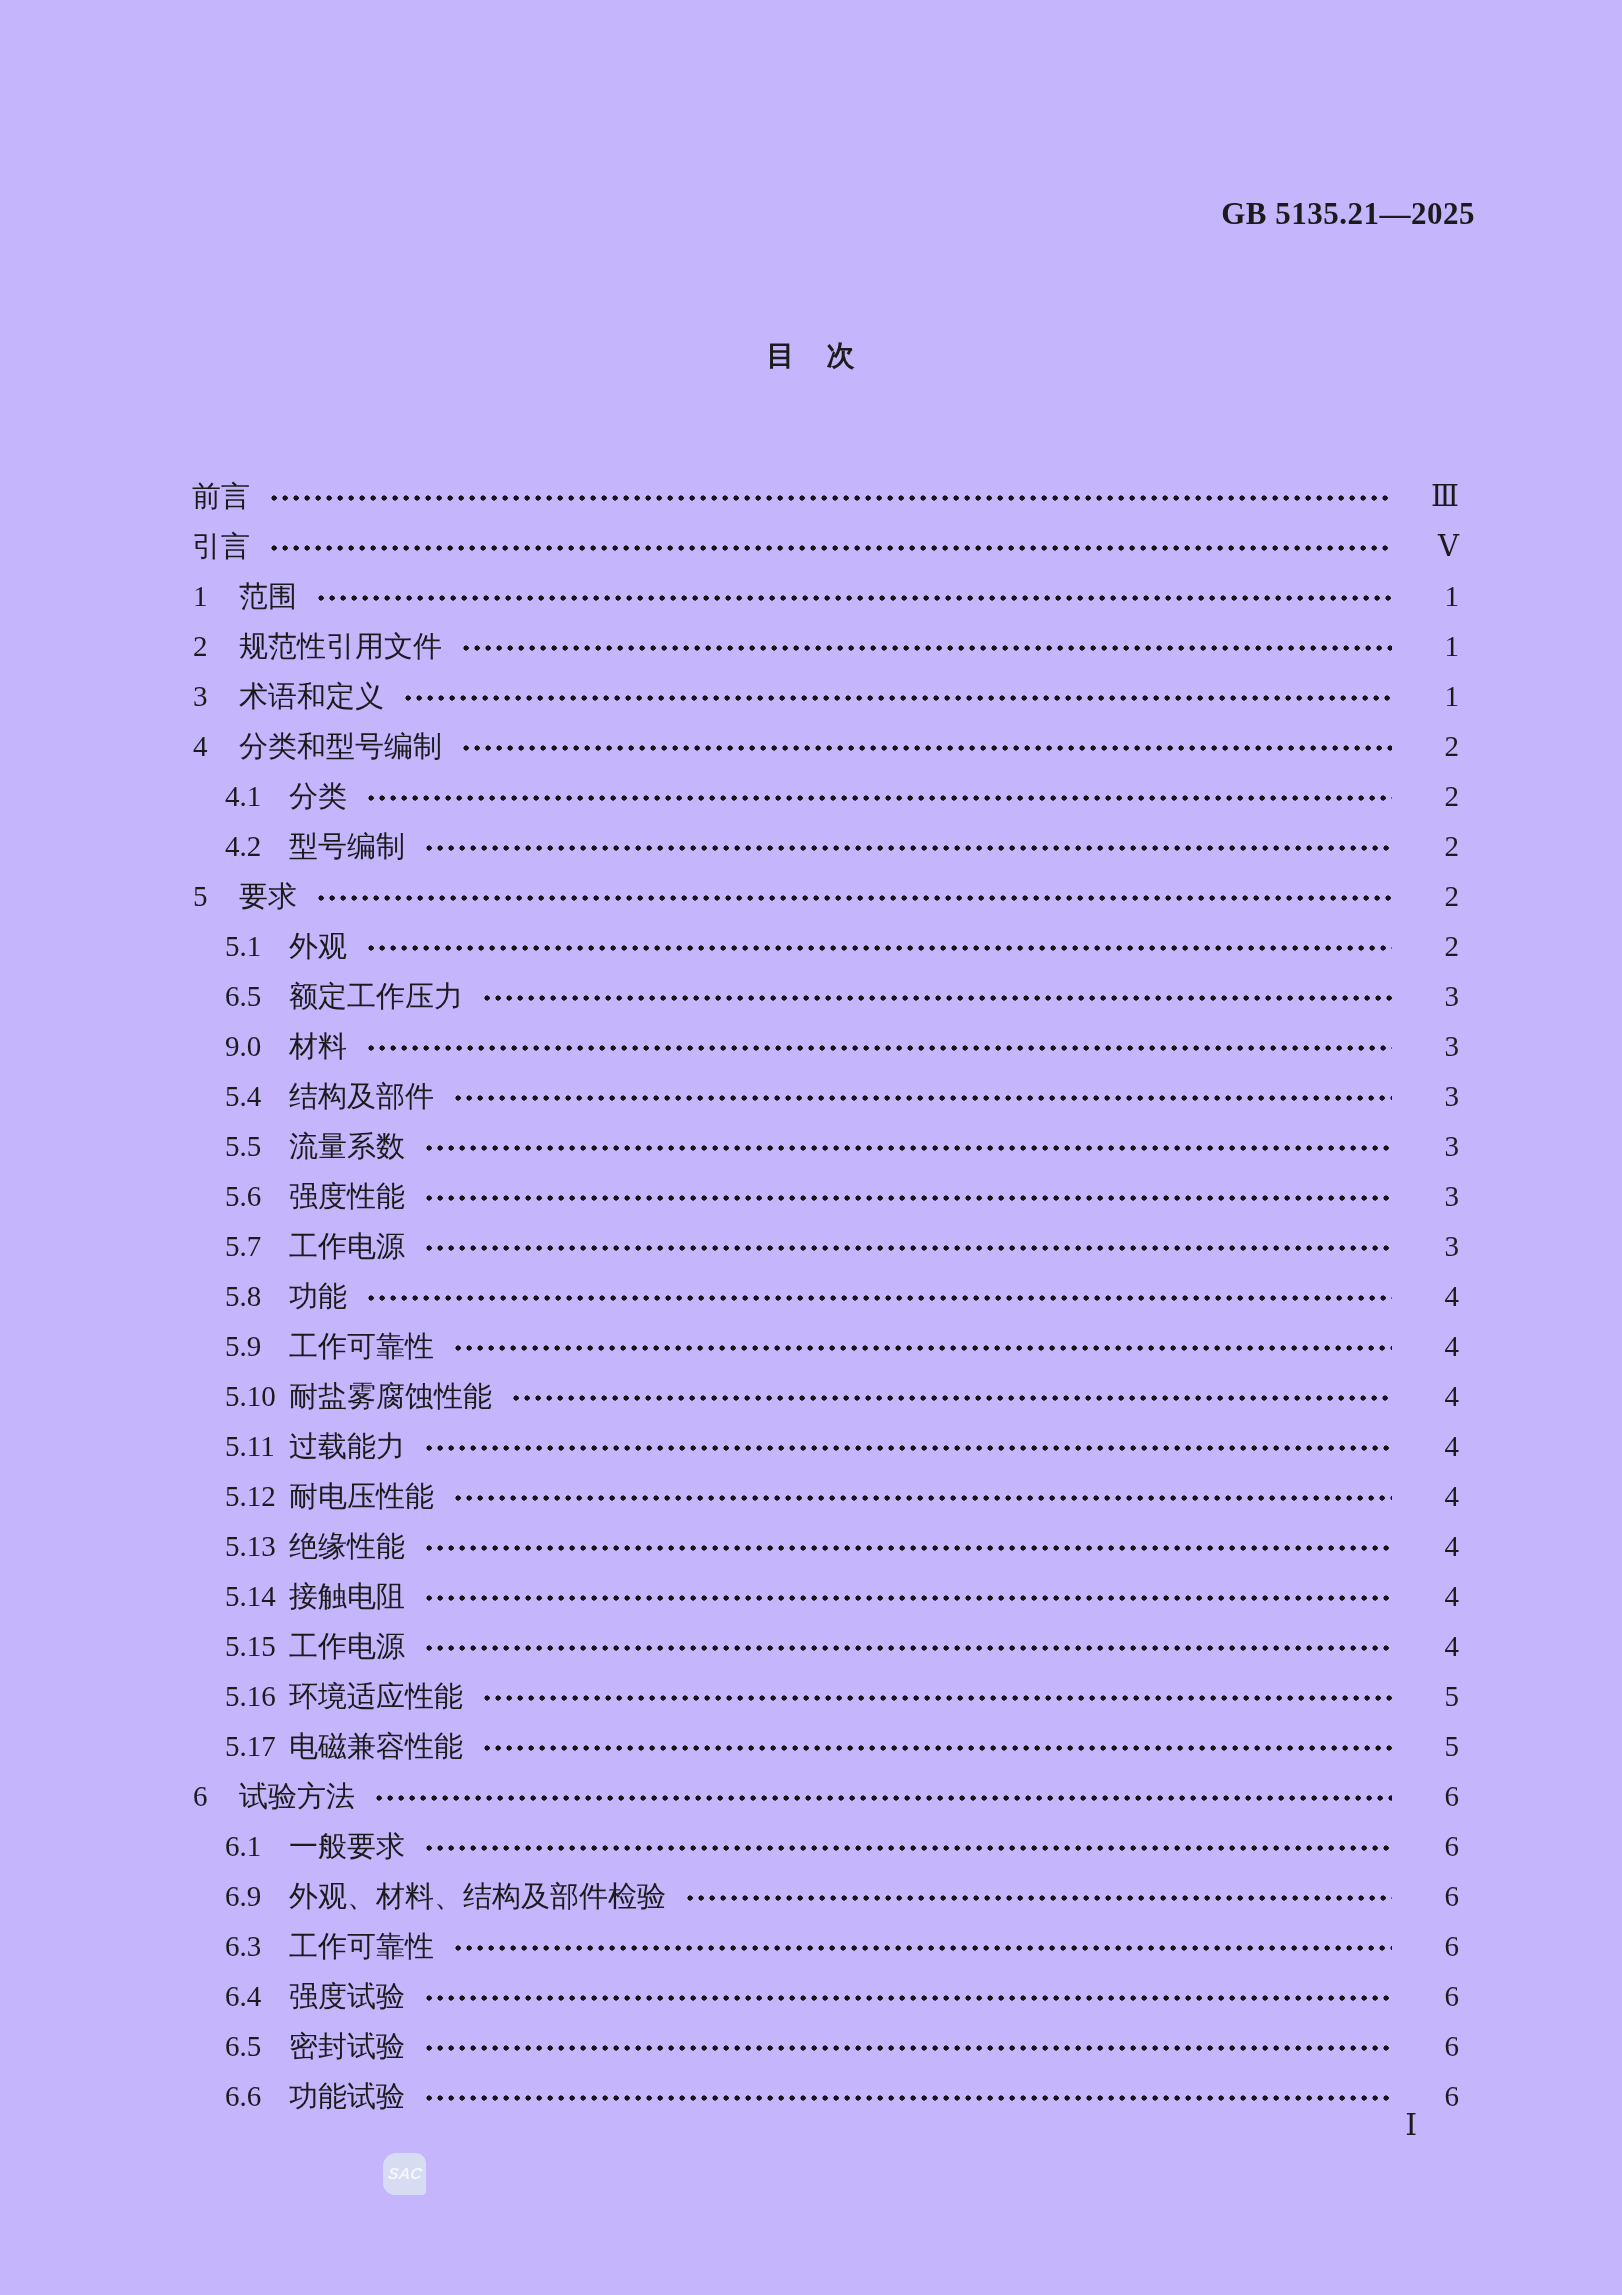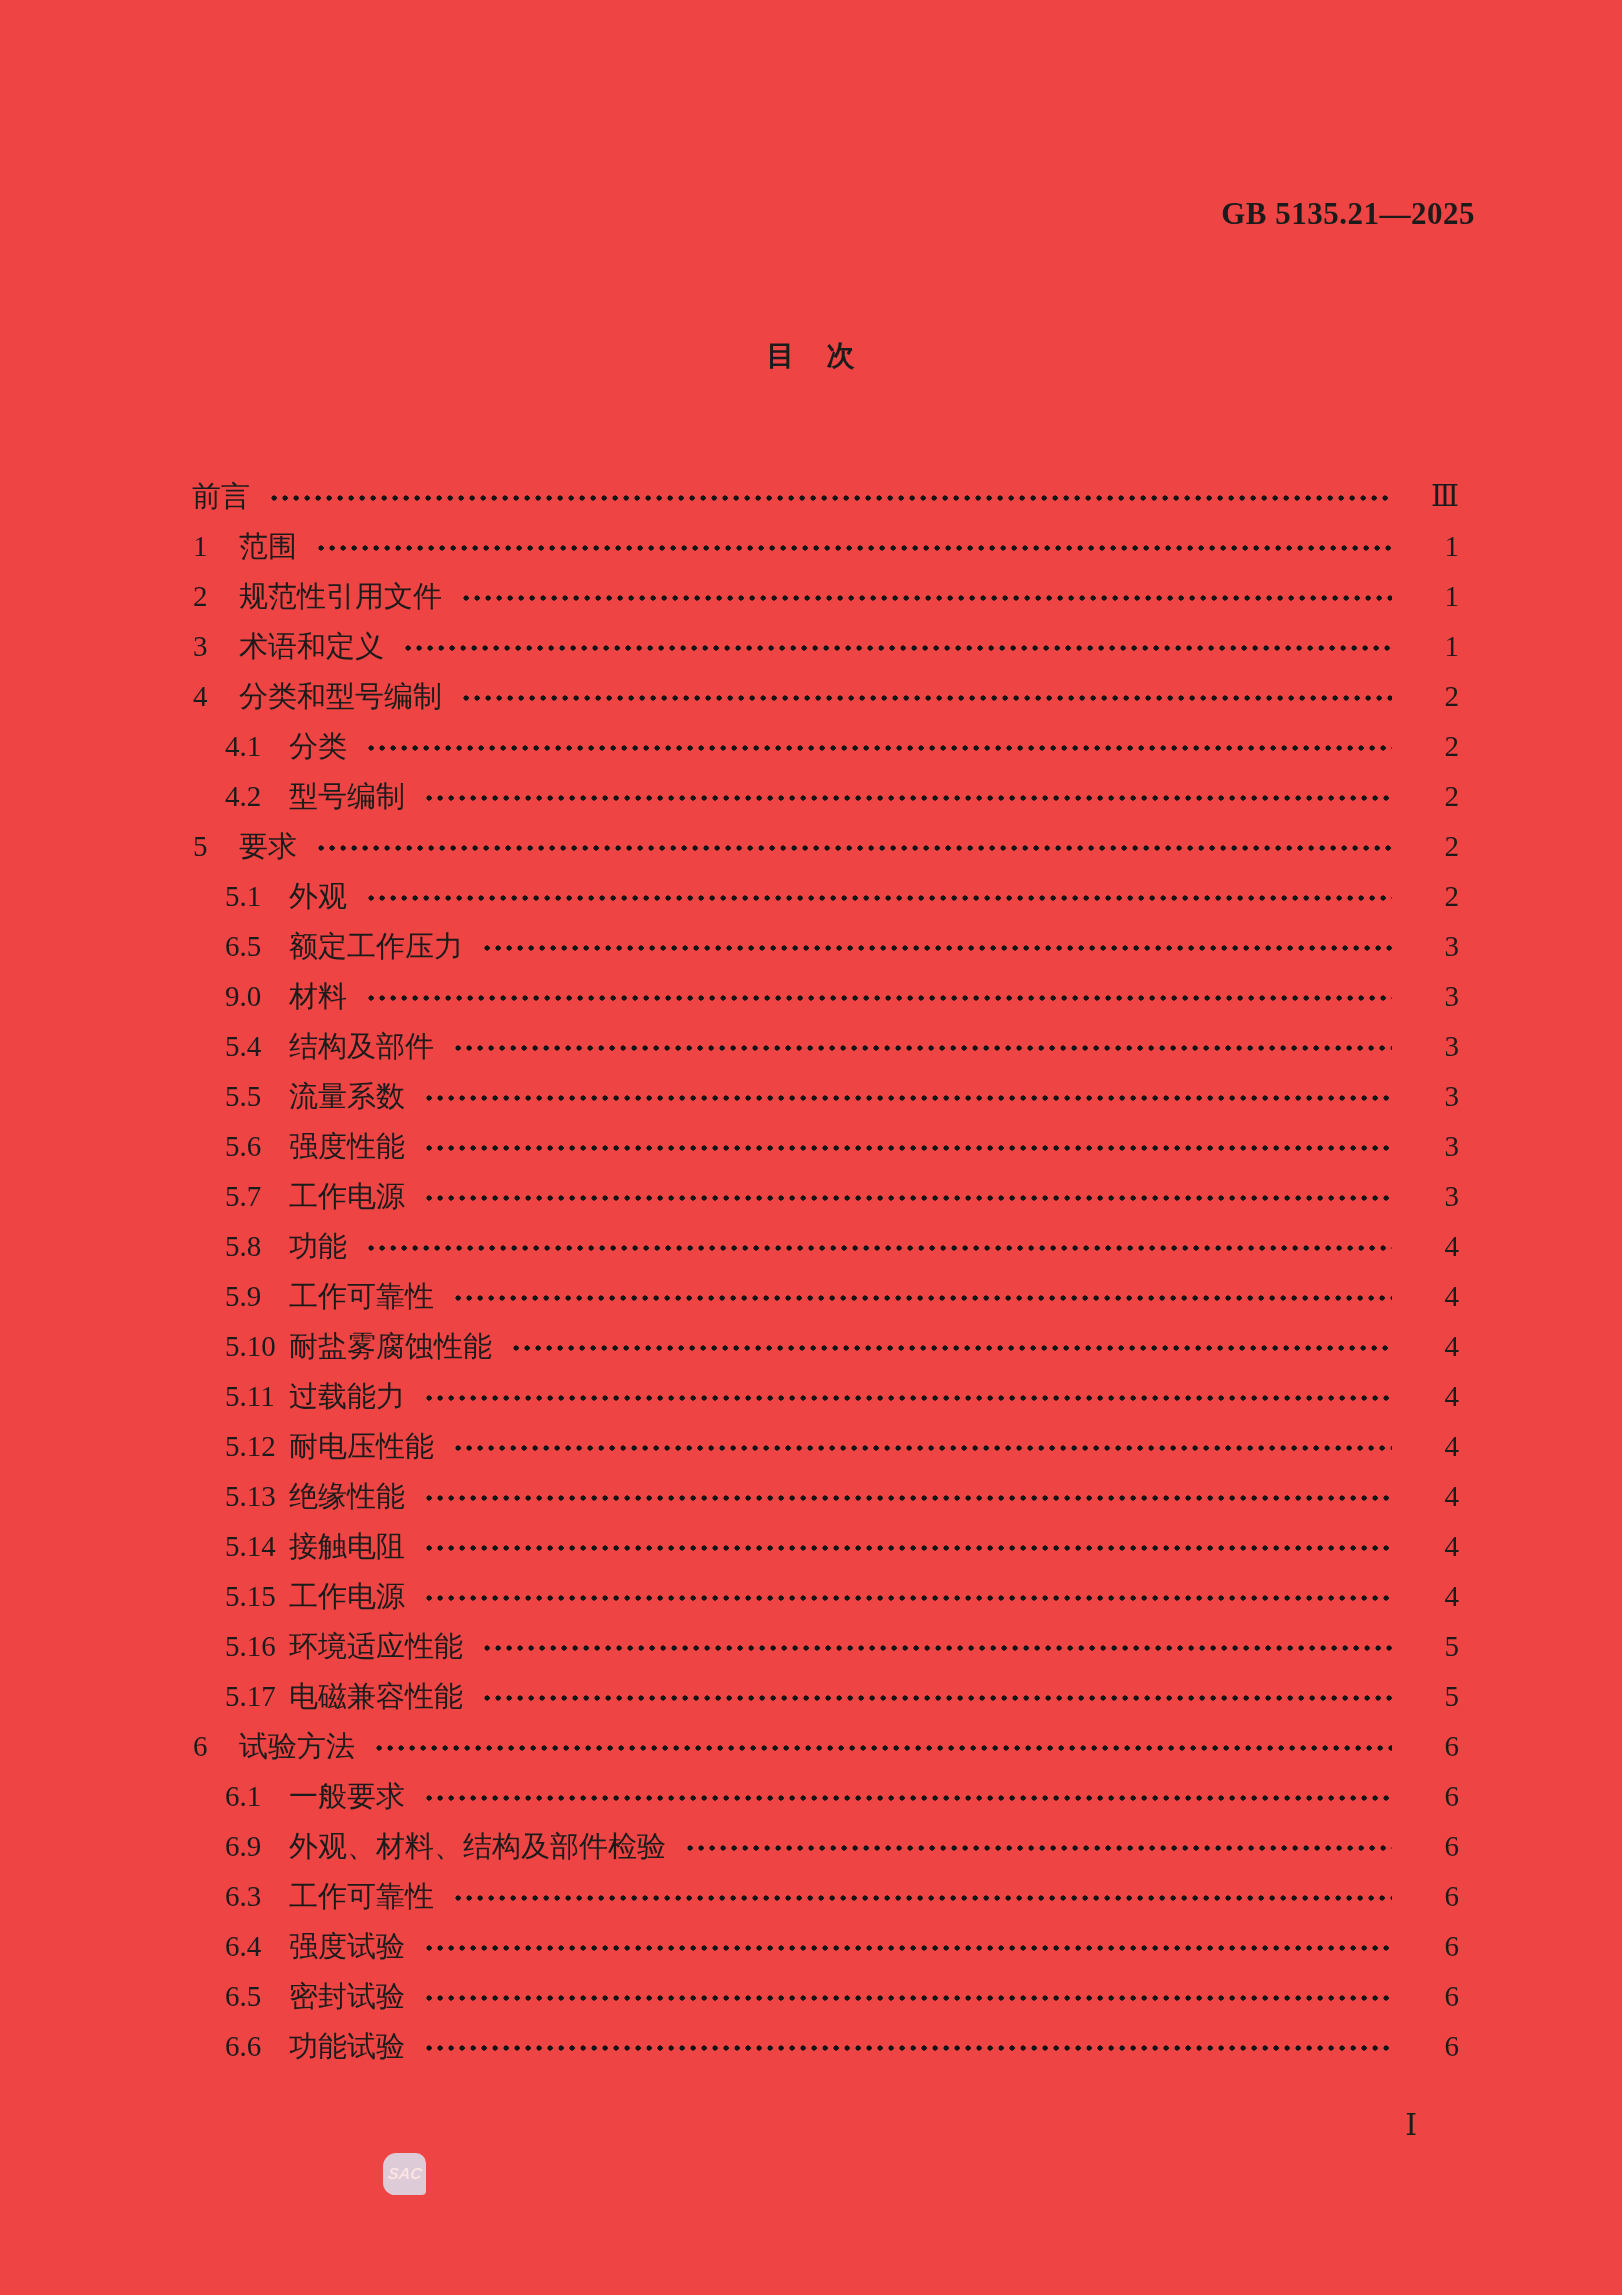--- a/index.html
+++ b/index.html
@@ -1,20 +1,20 @@
 <!DOCTYPE html>
 <html style="font-size:8.2px"><head>
 <meta charset="utf-8">
 <style>
   html, body { margin: 0; padding: 0; background: #9a9a9a; }
   .page {
     position: relative;
     width: 1623px;
     height: 2295px;
-    background: #ef4444;
+    background: #c4b5fd;
     overflow: hidden;
     color: #1b1b1b;
     font-family: "Liberation Serif", "DejaVu Serif", serif;
   }
 
   
   .std-header {
     position: absolute;
     top: 196px;
     right: 148px;
@@ -122,20 +122,26 @@
 
   <div class="doc-title">目　次</div>
 
   <div class="toc">
       <div class="toc-row lvl0">
     <span class="num"></span>
     <span class="label">前言</span>
     <span class="leader"></span>
     <span class="pg">Ⅲ</span>
   </div>
+      <div class="toc-row lvl0">
+    <span class="num"></span>
+    <span class="label">引言</span>
+    <span class="leader"></span>
+    <span class="pg">Ⅴ</span>
+  </div>
       <div class="toc-row lvl1">
     <span class="num">1</span>
     <span class="label">范围</span>
     <span class="leader"></span>
     <span class="pg">1</span>
   </div>
       <div class="toc-row lvl1">
     <span class="num">2</span>
     <span class="label">规范性引用文件</span>
     <span class="leader"></span>

